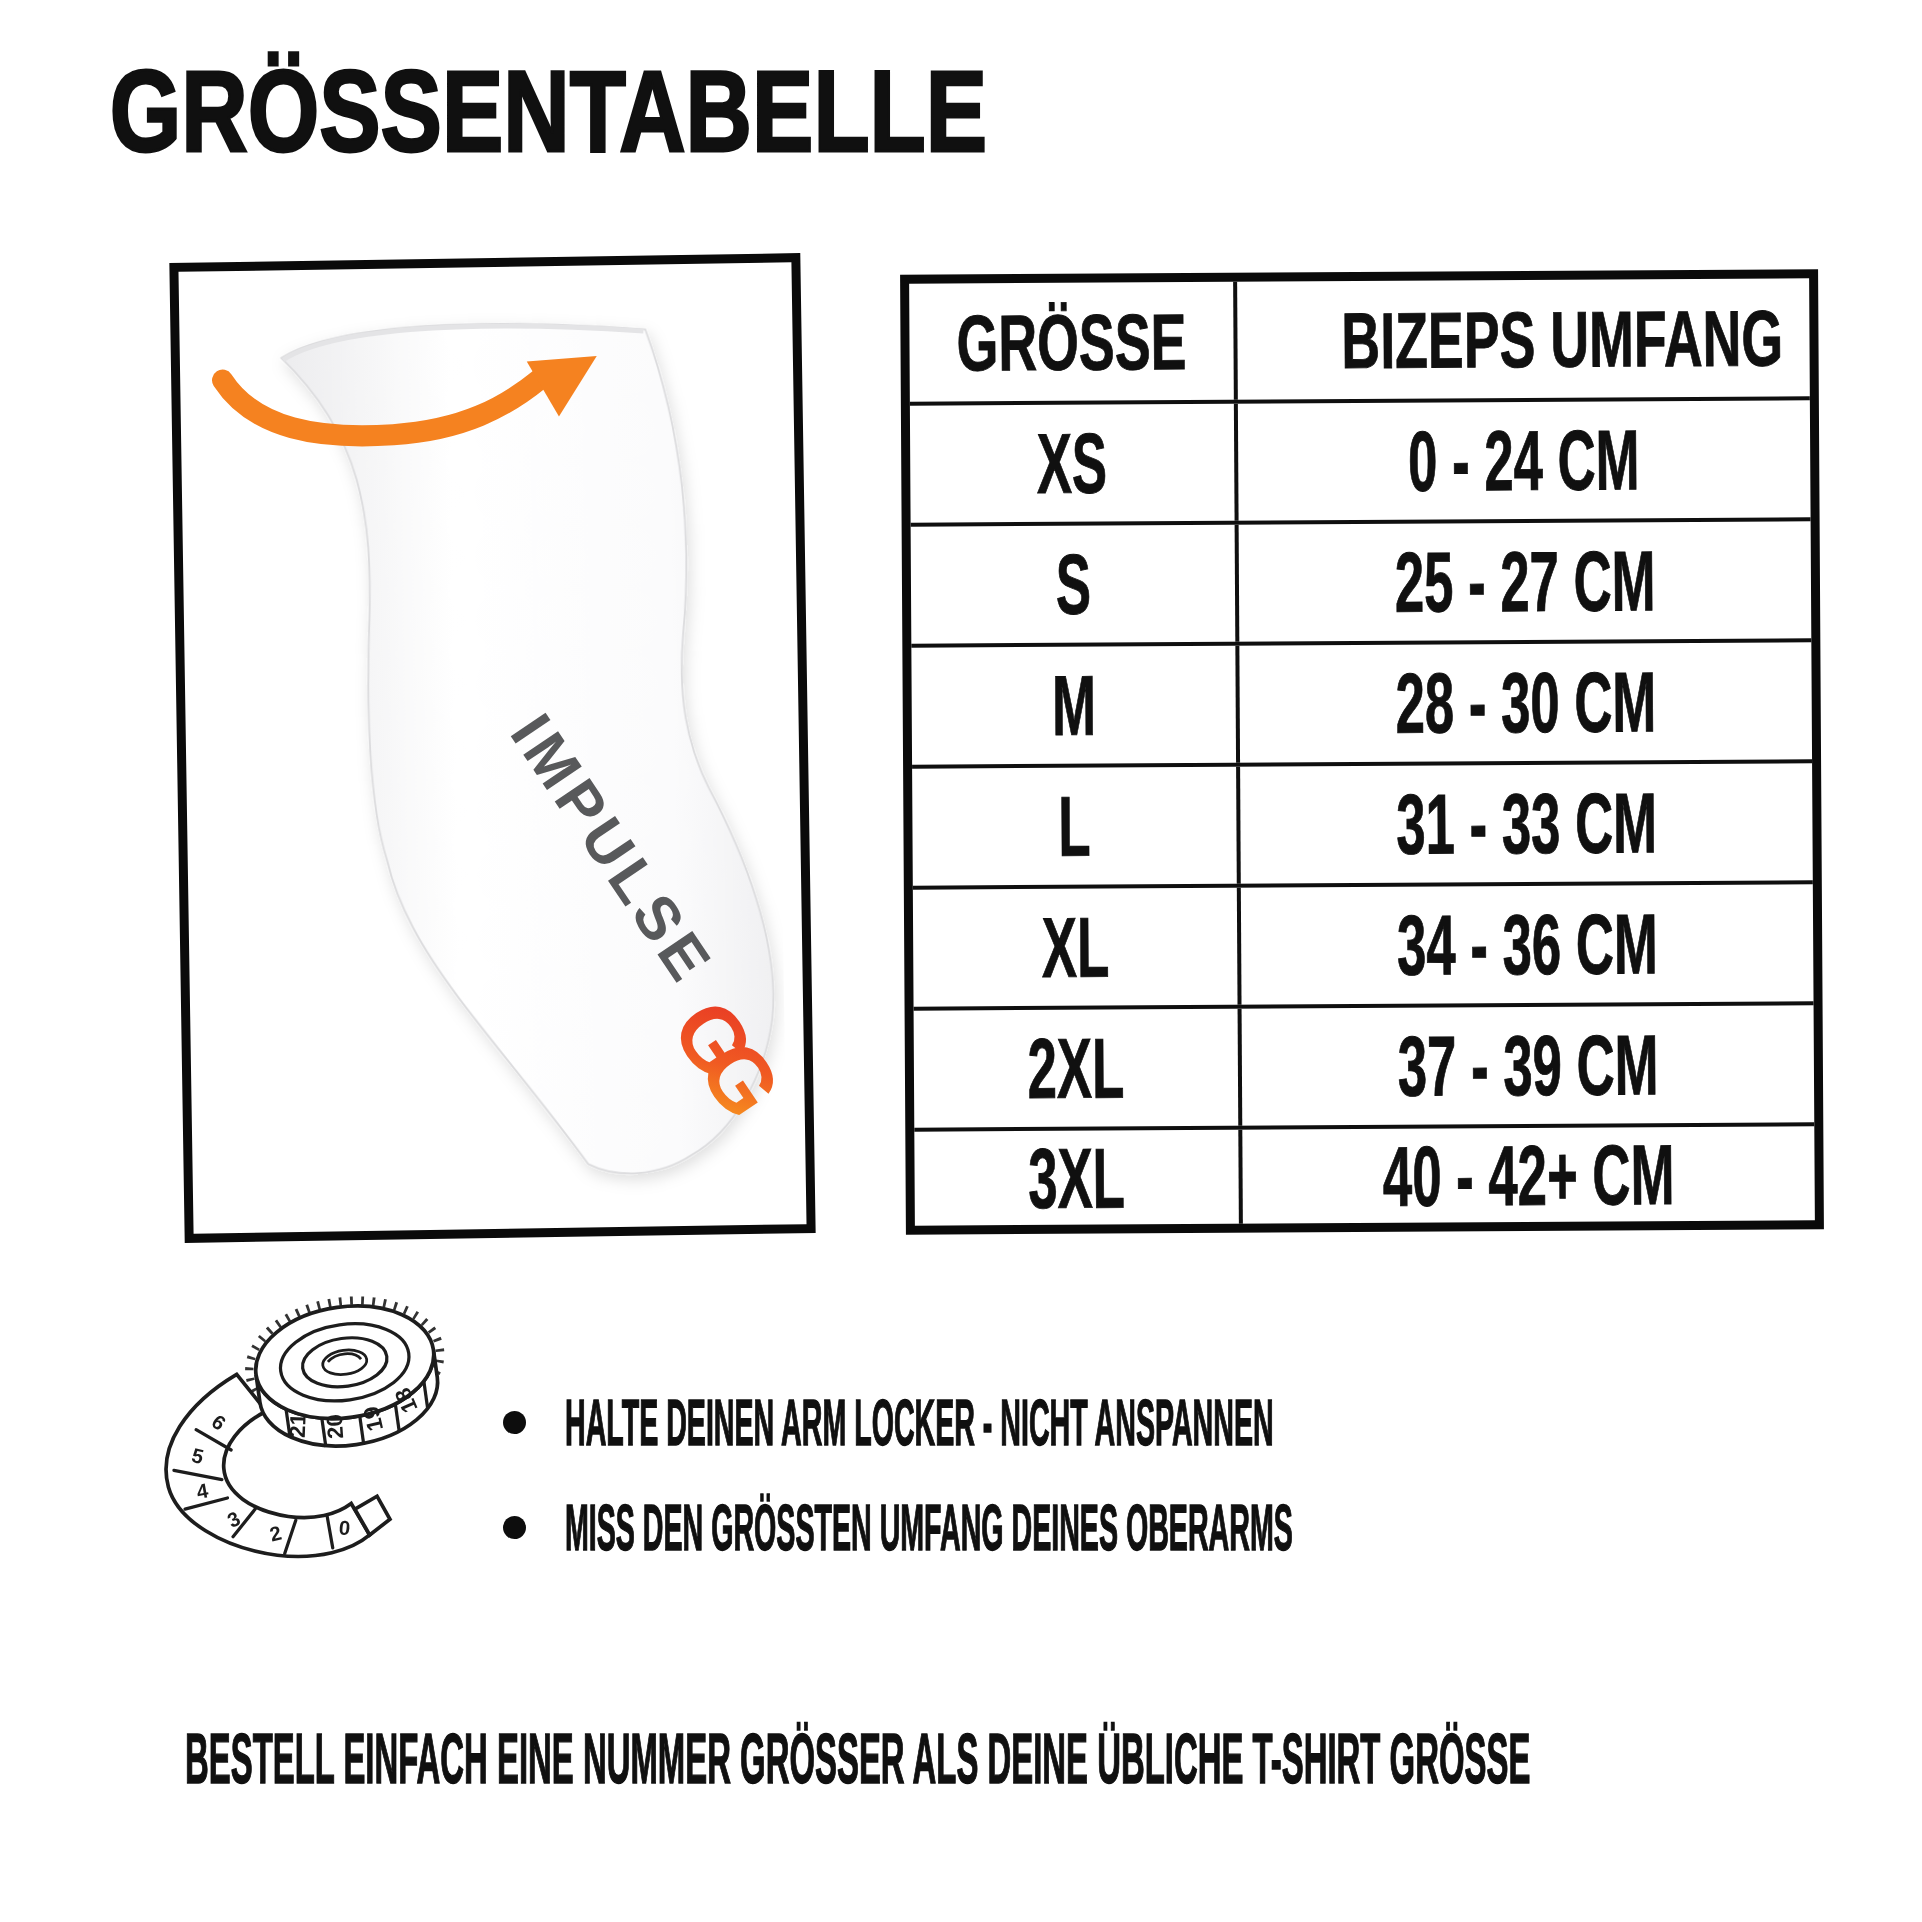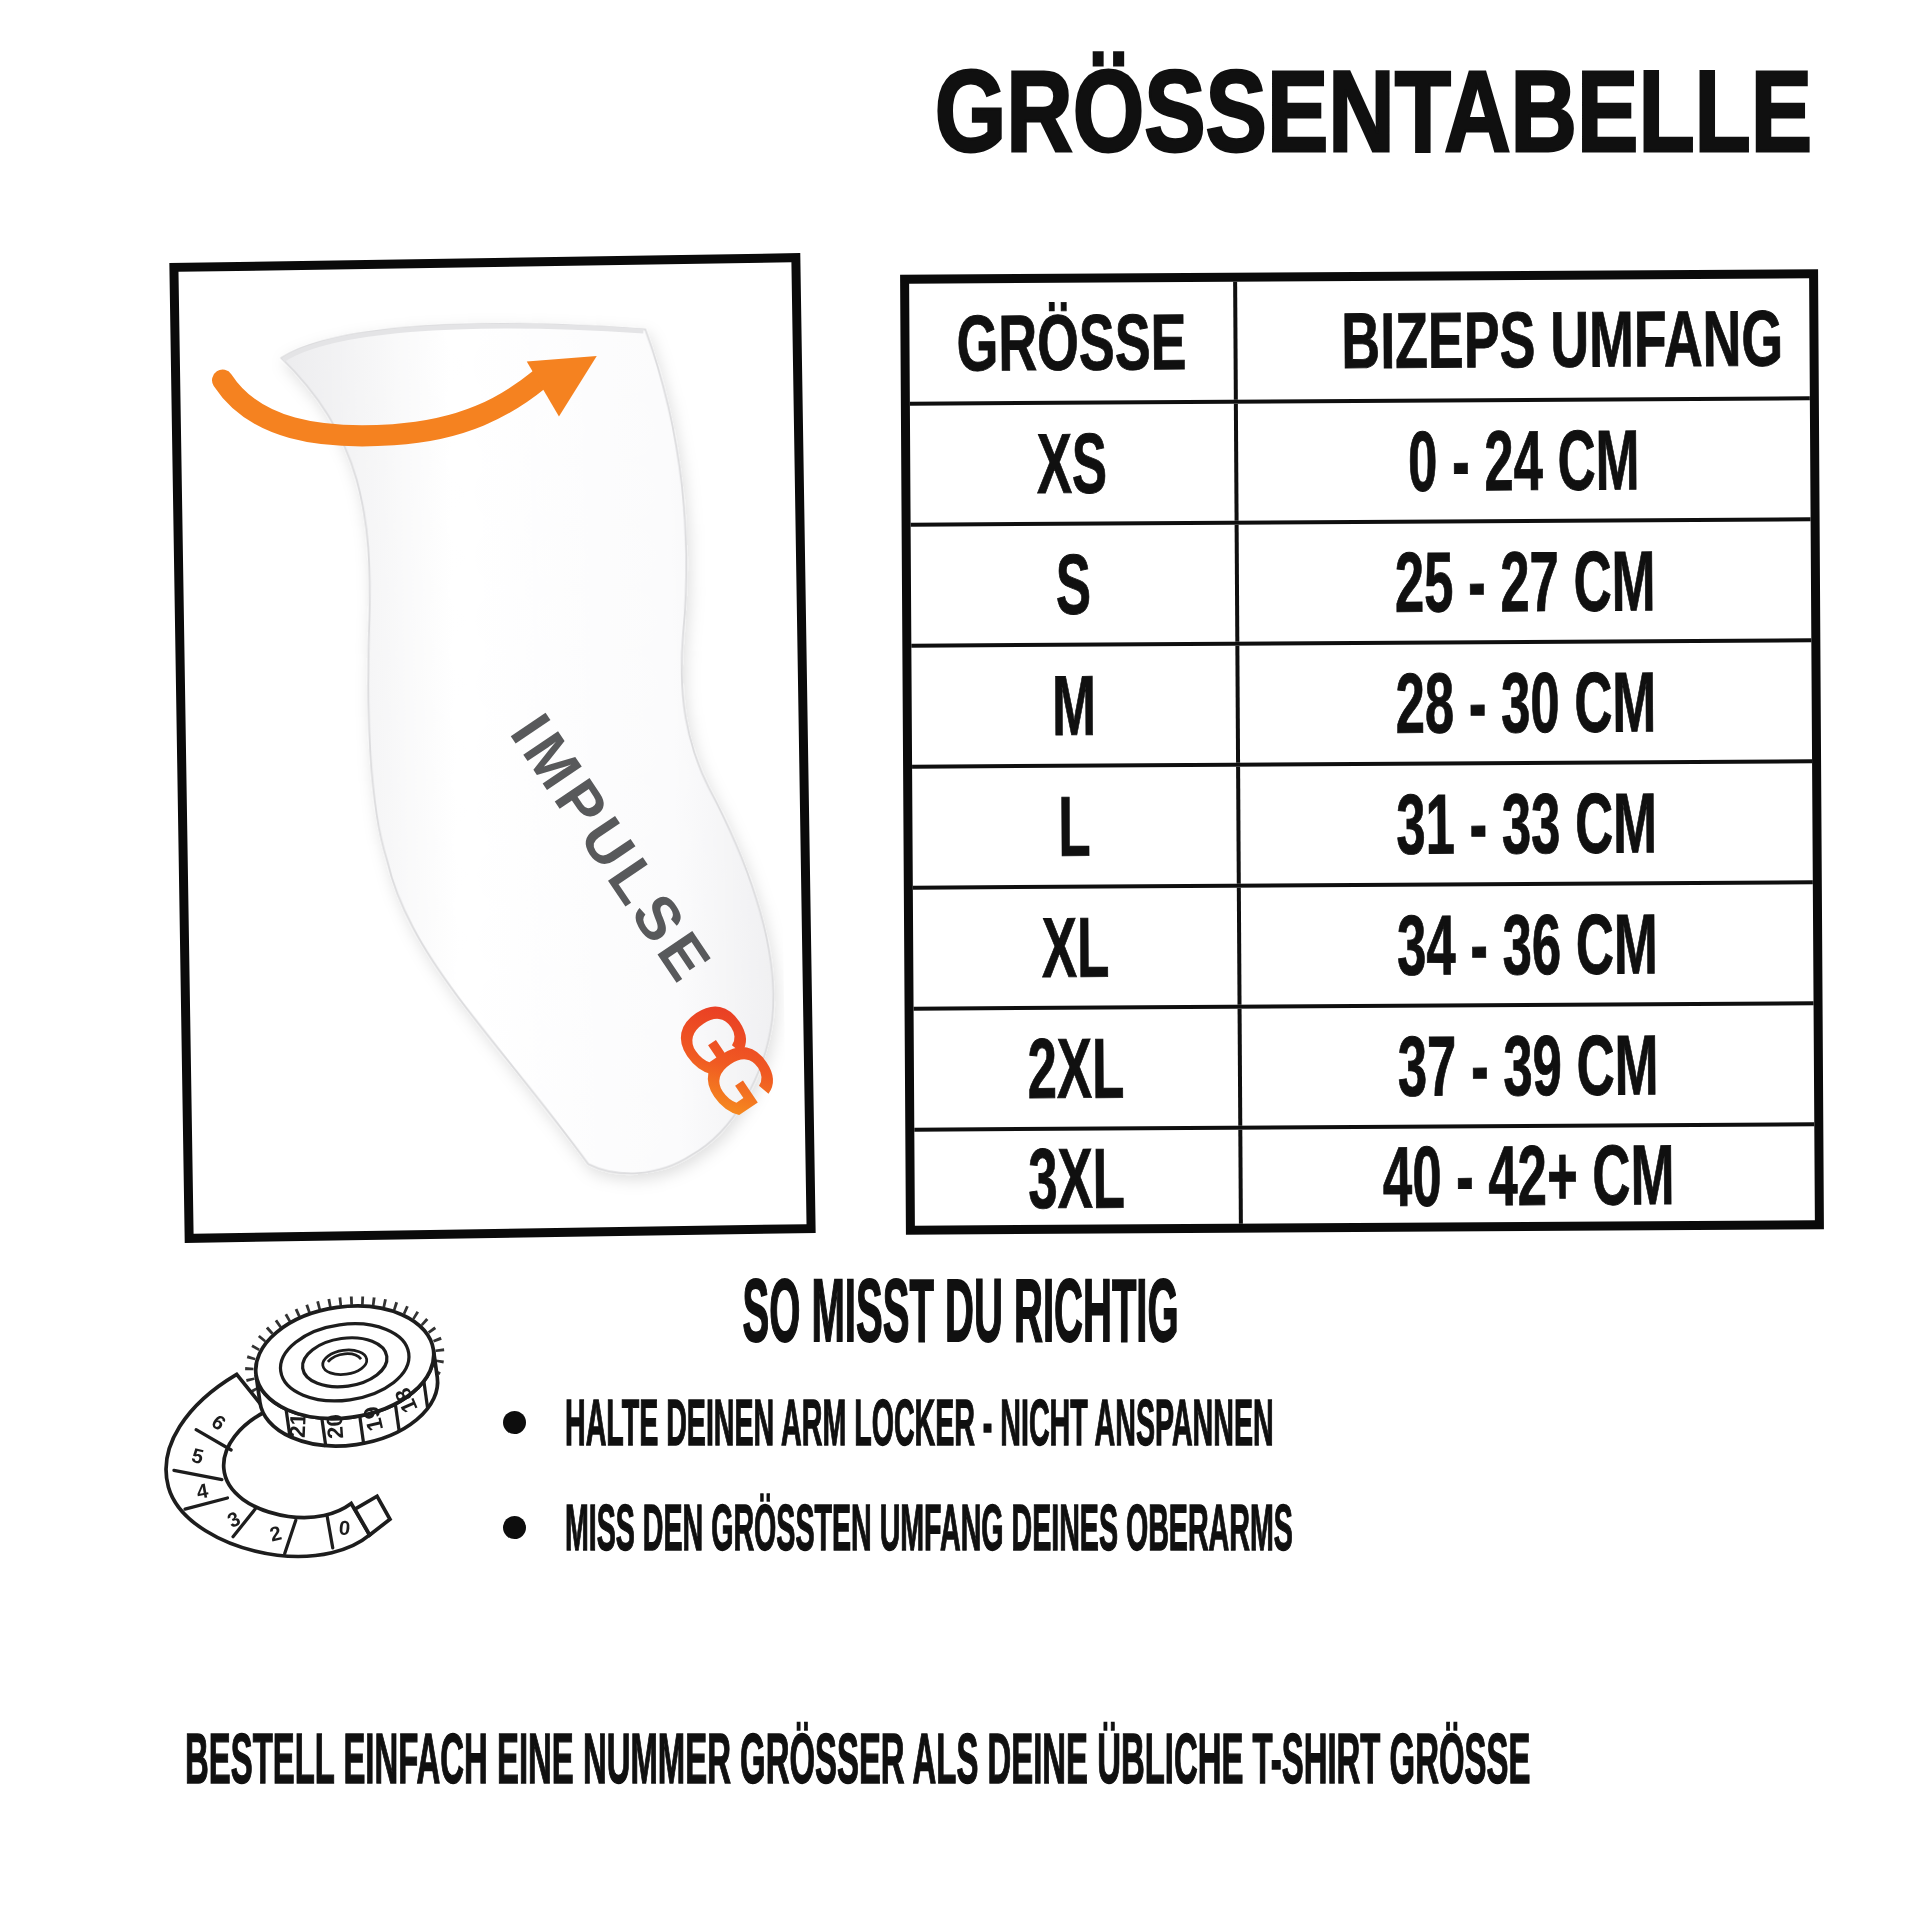--- a/index.html
+++ b/index.html
@@ -2,21 +2,21 @@
 <html style="font-size:14.8px"><head>
 <meta charset="utf-8">
 <style>
   html,body{margin:0;padding:0;background:#ffffff;}
   #canvas{
     position:relative;width:1922px;height:1922px;background:#ffffff;overflow:hidden;
     font-family:"Liberation Sans","DejaVu Sans",sans-serif;color:#101010;
   }
   .cond{display:inline-block;white-space:nowrap;line-height:1;font-weight:bold;color:#101010;}
   
-  .title{position:absolute;left:0;right:0;top:54px;text-align:right;padding-left:36px;}
+  .title{position:absolute;left:0;right:0;top:54px;text-align:left;}
   .title .t{font-size:115px;transform:scaleX(0.80);transform-origin:center;-webkit-text-stroke:2.8px #101010;}
   
   .sleeve-box{
     position:absolute;left:177px;top:258px;width:613px;height:962px;
     border:9.2px solid #0a0a0a;background:#fff;transform:rotate(-0.9deg);
   }
   .sleeve-box svg{display:block;width:594px;height:943px;}
   
   .size-table{
     position:absolute;left:903px;top:272px;width:918px;height:960px;
@@ -159,23 +159,20 @@
     <div class="trow last">
       <div class="c1">
           <span class="cond td">3XL</span>
         </div>
       <div class="c2">
           <span class="cond td">40 - 42+ CM</span>
         </div>
     </div>
   </div>
 
-  <div class="measure-heading">
-    <span class="cond h2">SO MISST DU RICHTIG</span>
-  </div>
 
   <div class="bullets">
     <div class="bullet-row">
       <span class="dot"></span>
       <span class="cond btx">HALTE DEINEN ARM LOCKER - NICHT ANSPANNEN</span>
     </div>
     <div class="bullet-row">
       <span class="dot"></span>
       <span class="cond btx">MISS DEN GRÖSSTEN UMFANG DEINES OBERARMS</span>
     </div>

